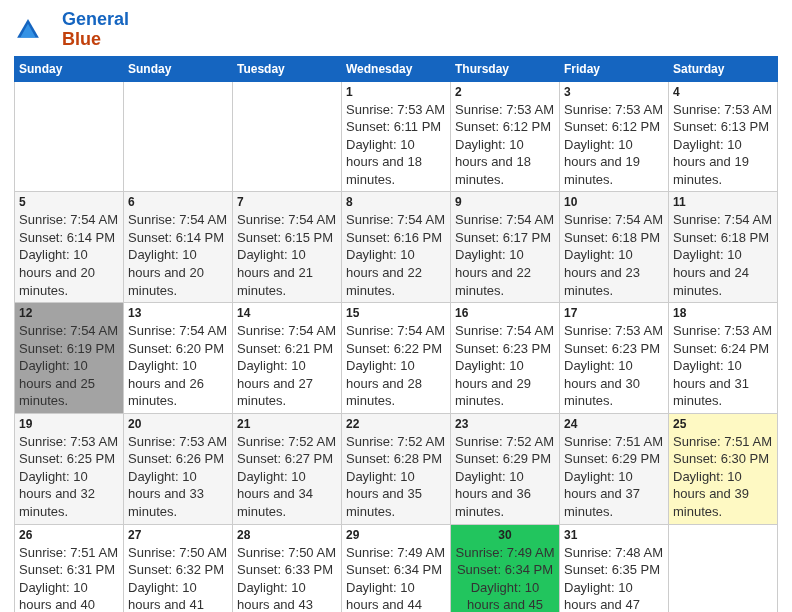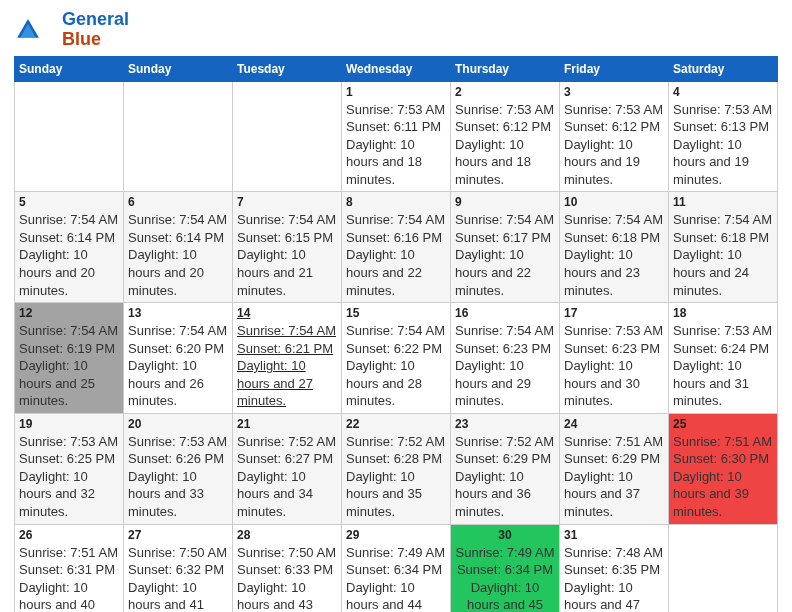--- a/index.html
+++ b/index.html
@@ -191,21 +191,21 @@
         </tr>
         <tr>
           <td style="background: #a3a3a3;">
             <span class="day-number">12</span>
             <div class="day-info">Sunrise: 7:54 AM<br>Sunset: 6:19 PM<br>Daylight: 10 hours and 25 minutes.</div>
           </td>
           <td style="background: rgb(255, 255, 255);">
             <span class="day-number">13</span>
             <div class="day-info">Sunrise: 7:54 AM<br>Sunset: 6:20 PM<br>Daylight: 10 hours and 26 minutes.</div>
           </td>
-          <td style="background: rgb(255, 255, 255); text-decoration: underline;">
+          <td style="background: rgb(255, 255, 255);">
             <span class="day-number">14</span>
             <div class="day-info">Sunrise: 7:54 AM<br>Sunset: 6:21 PM<br>Daylight: 10 hours and 27 minutes.</div>
           </td>
           <td style="background: rgb(255, 255, 255);">
             <span class="day-number">15</span>
             <div class="day-info">Sunrise: 7:54 AM<br>Sunset: 6:22 PM<br>Daylight: 10 hours and 28 minutes.</div>
           </td>
           <td style="background: rgb(255, 255, 255);">
             <span class="day-number">16</span>
             <div class="day-info">Sunrise: 7:54 AM<br>Sunset: 6:23 PM<br>Daylight: 10 hours and 29 minutes.</div>
@@ -237,21 +237,21 @@
             <div class="day-info">Sunrise: 7:52 AM<br>Sunset: 6:28 PM<br>Daylight: 10 hours and 35 minutes.</div>
           </td>
           <td style="background: rgb(245, 245, 245);">
             <span class="day-number">23</span>
             <div class="day-info">Sunrise: 7:52 AM<br>Sunset: 6:29 PM<br>Daylight: 10 hours and 36 minutes.</div>
           </td>
           <td style="background: rgb(245, 245, 245);">
             <span class="day-number">24</span>
             <div class="day-info">Sunrise: 7:51 AM<br>Sunset: 6:29 PM<br>Daylight: 10 hours and 37 minutes.</div>
           </td>
-          <td style="background: #ef4444;">
+          <td style="background: #fef9c3;">
             <span class="day-number">25</span>
             <div class="day-info">Sunrise: 7:51 AM<br>Sunset: 6:30 PM<br>Daylight: 10 hours and 39 minutes.</div>
           </td>
         </tr>
         <tr>
           <td style="background: rgb(255, 255, 255);">
             <span class="day-number">26</span>
             <div class="day-info">Sunrise: 7:51 AM<br>Sunset: 6:31 PM<br>Daylight: 10 hours and 40 minutes.</div>
           </td>
           <td style="background: rgb(255, 255, 255);">

